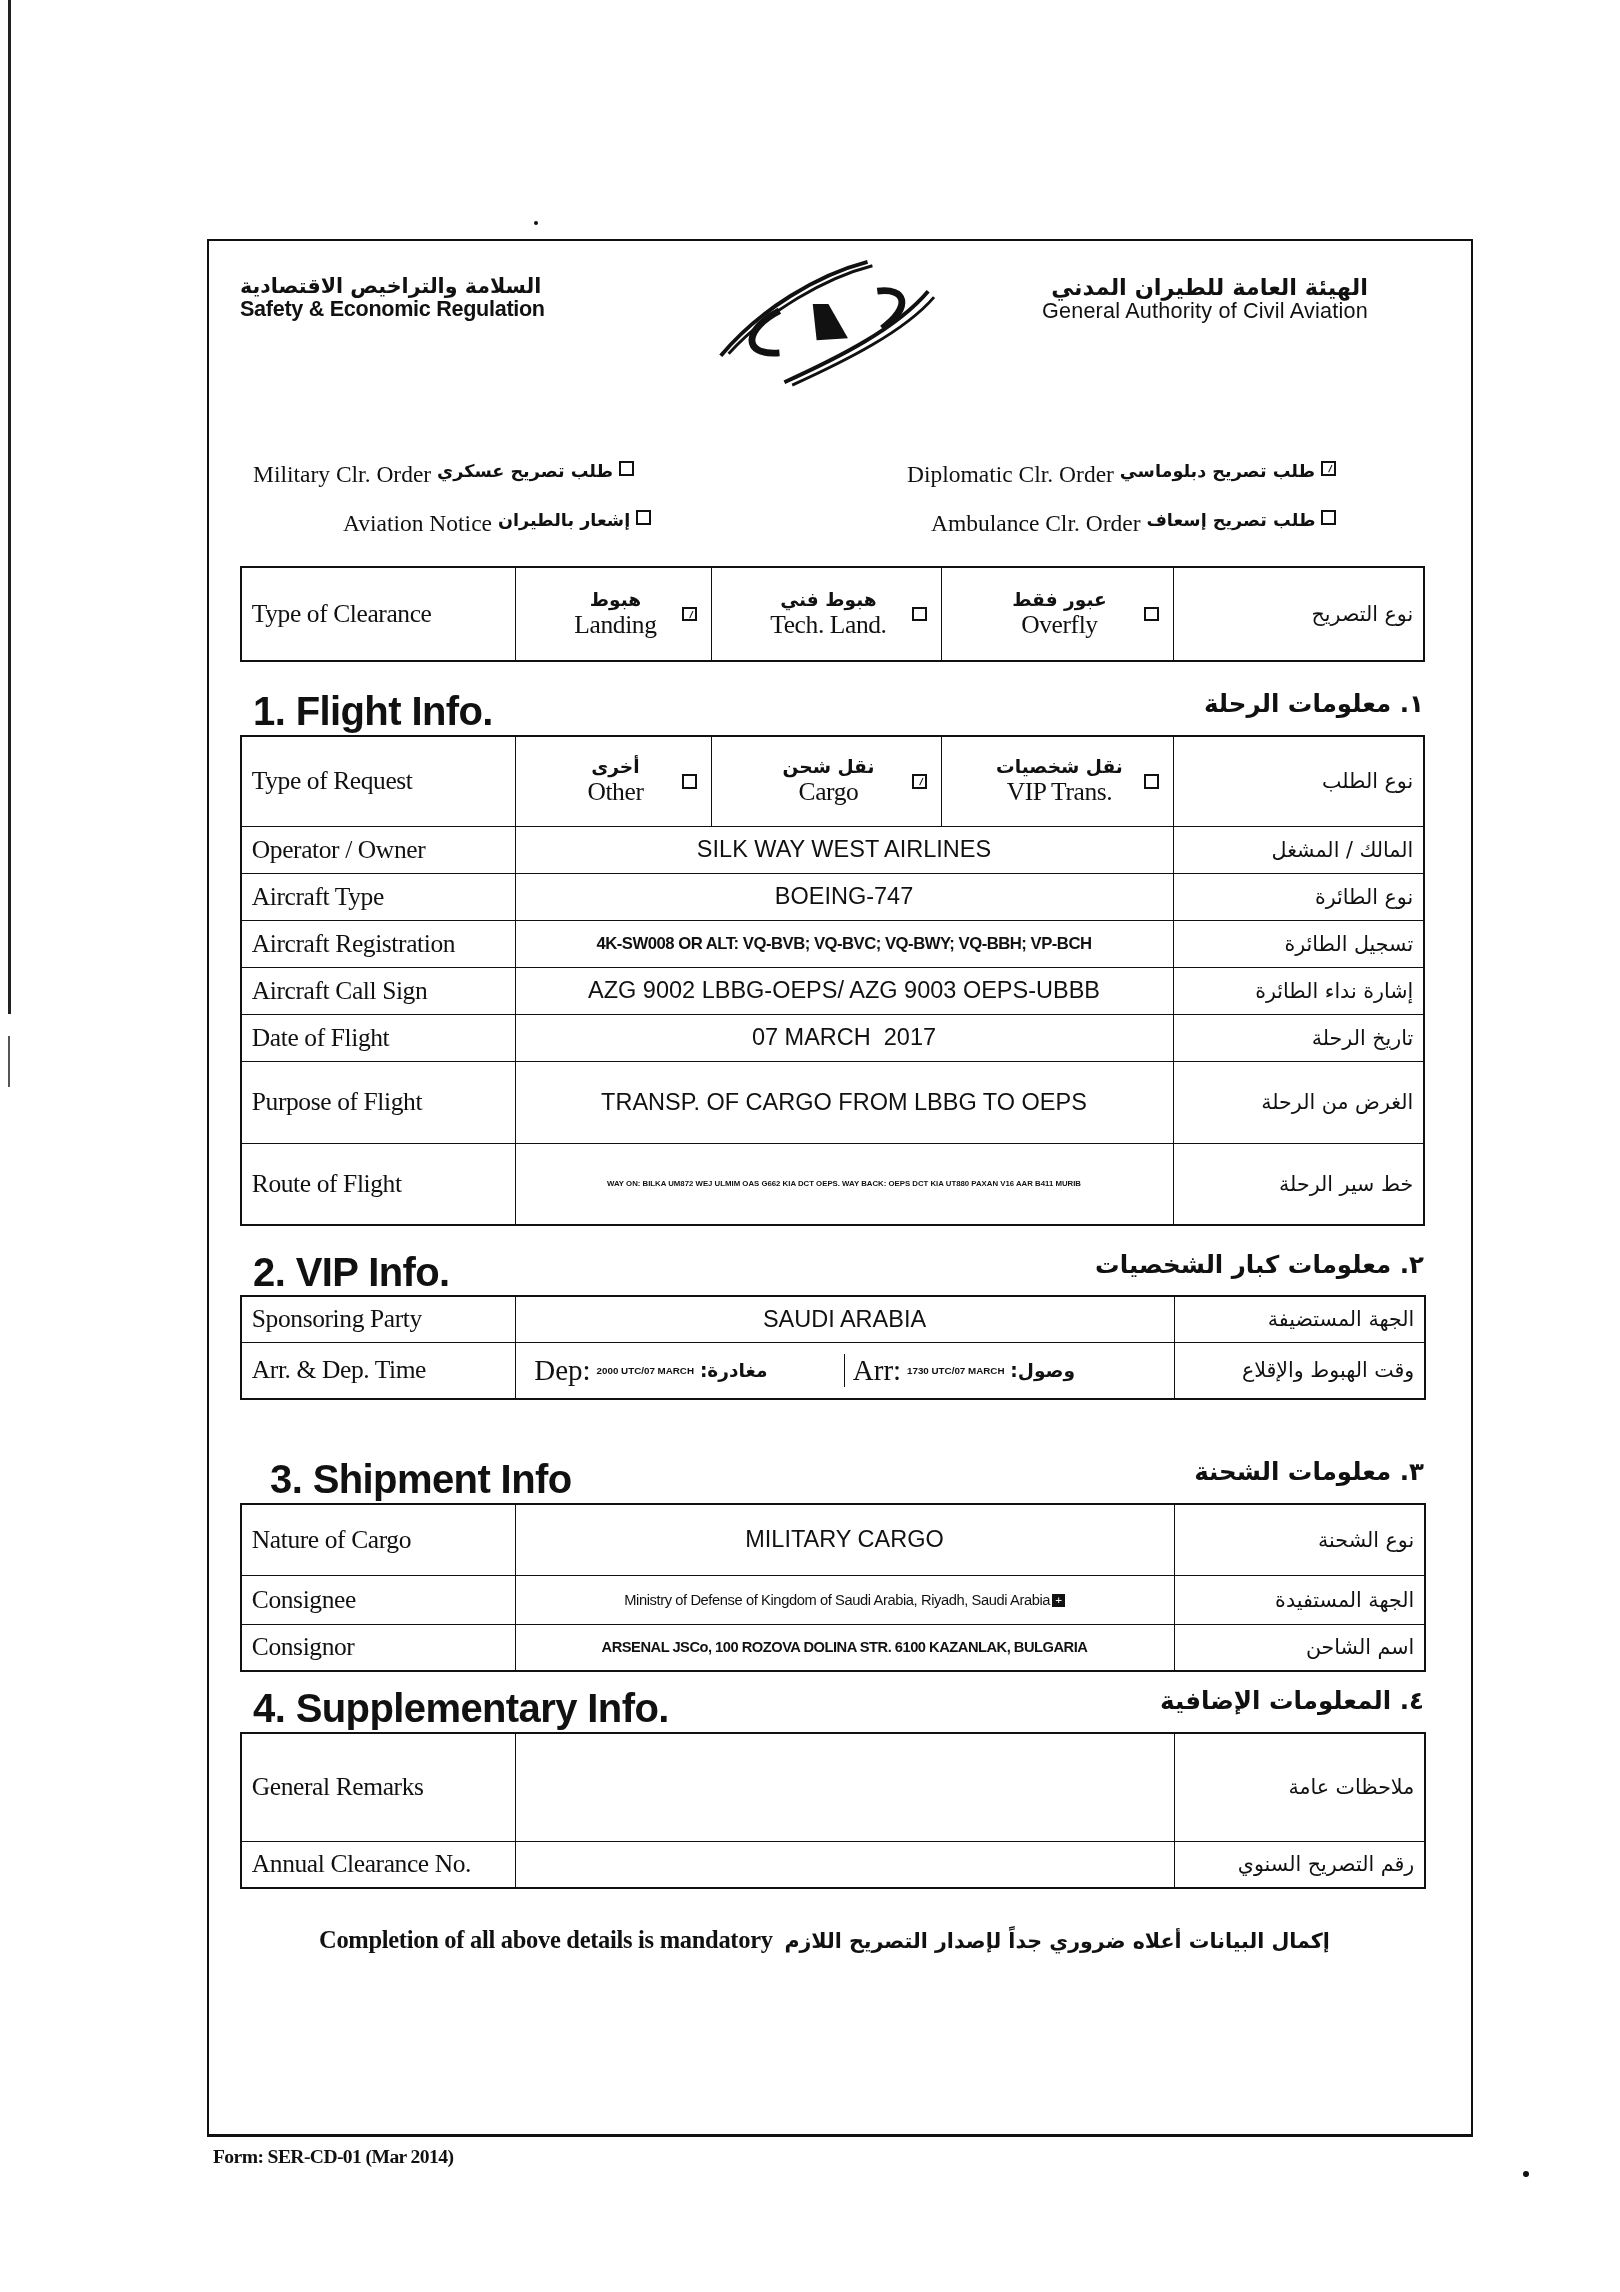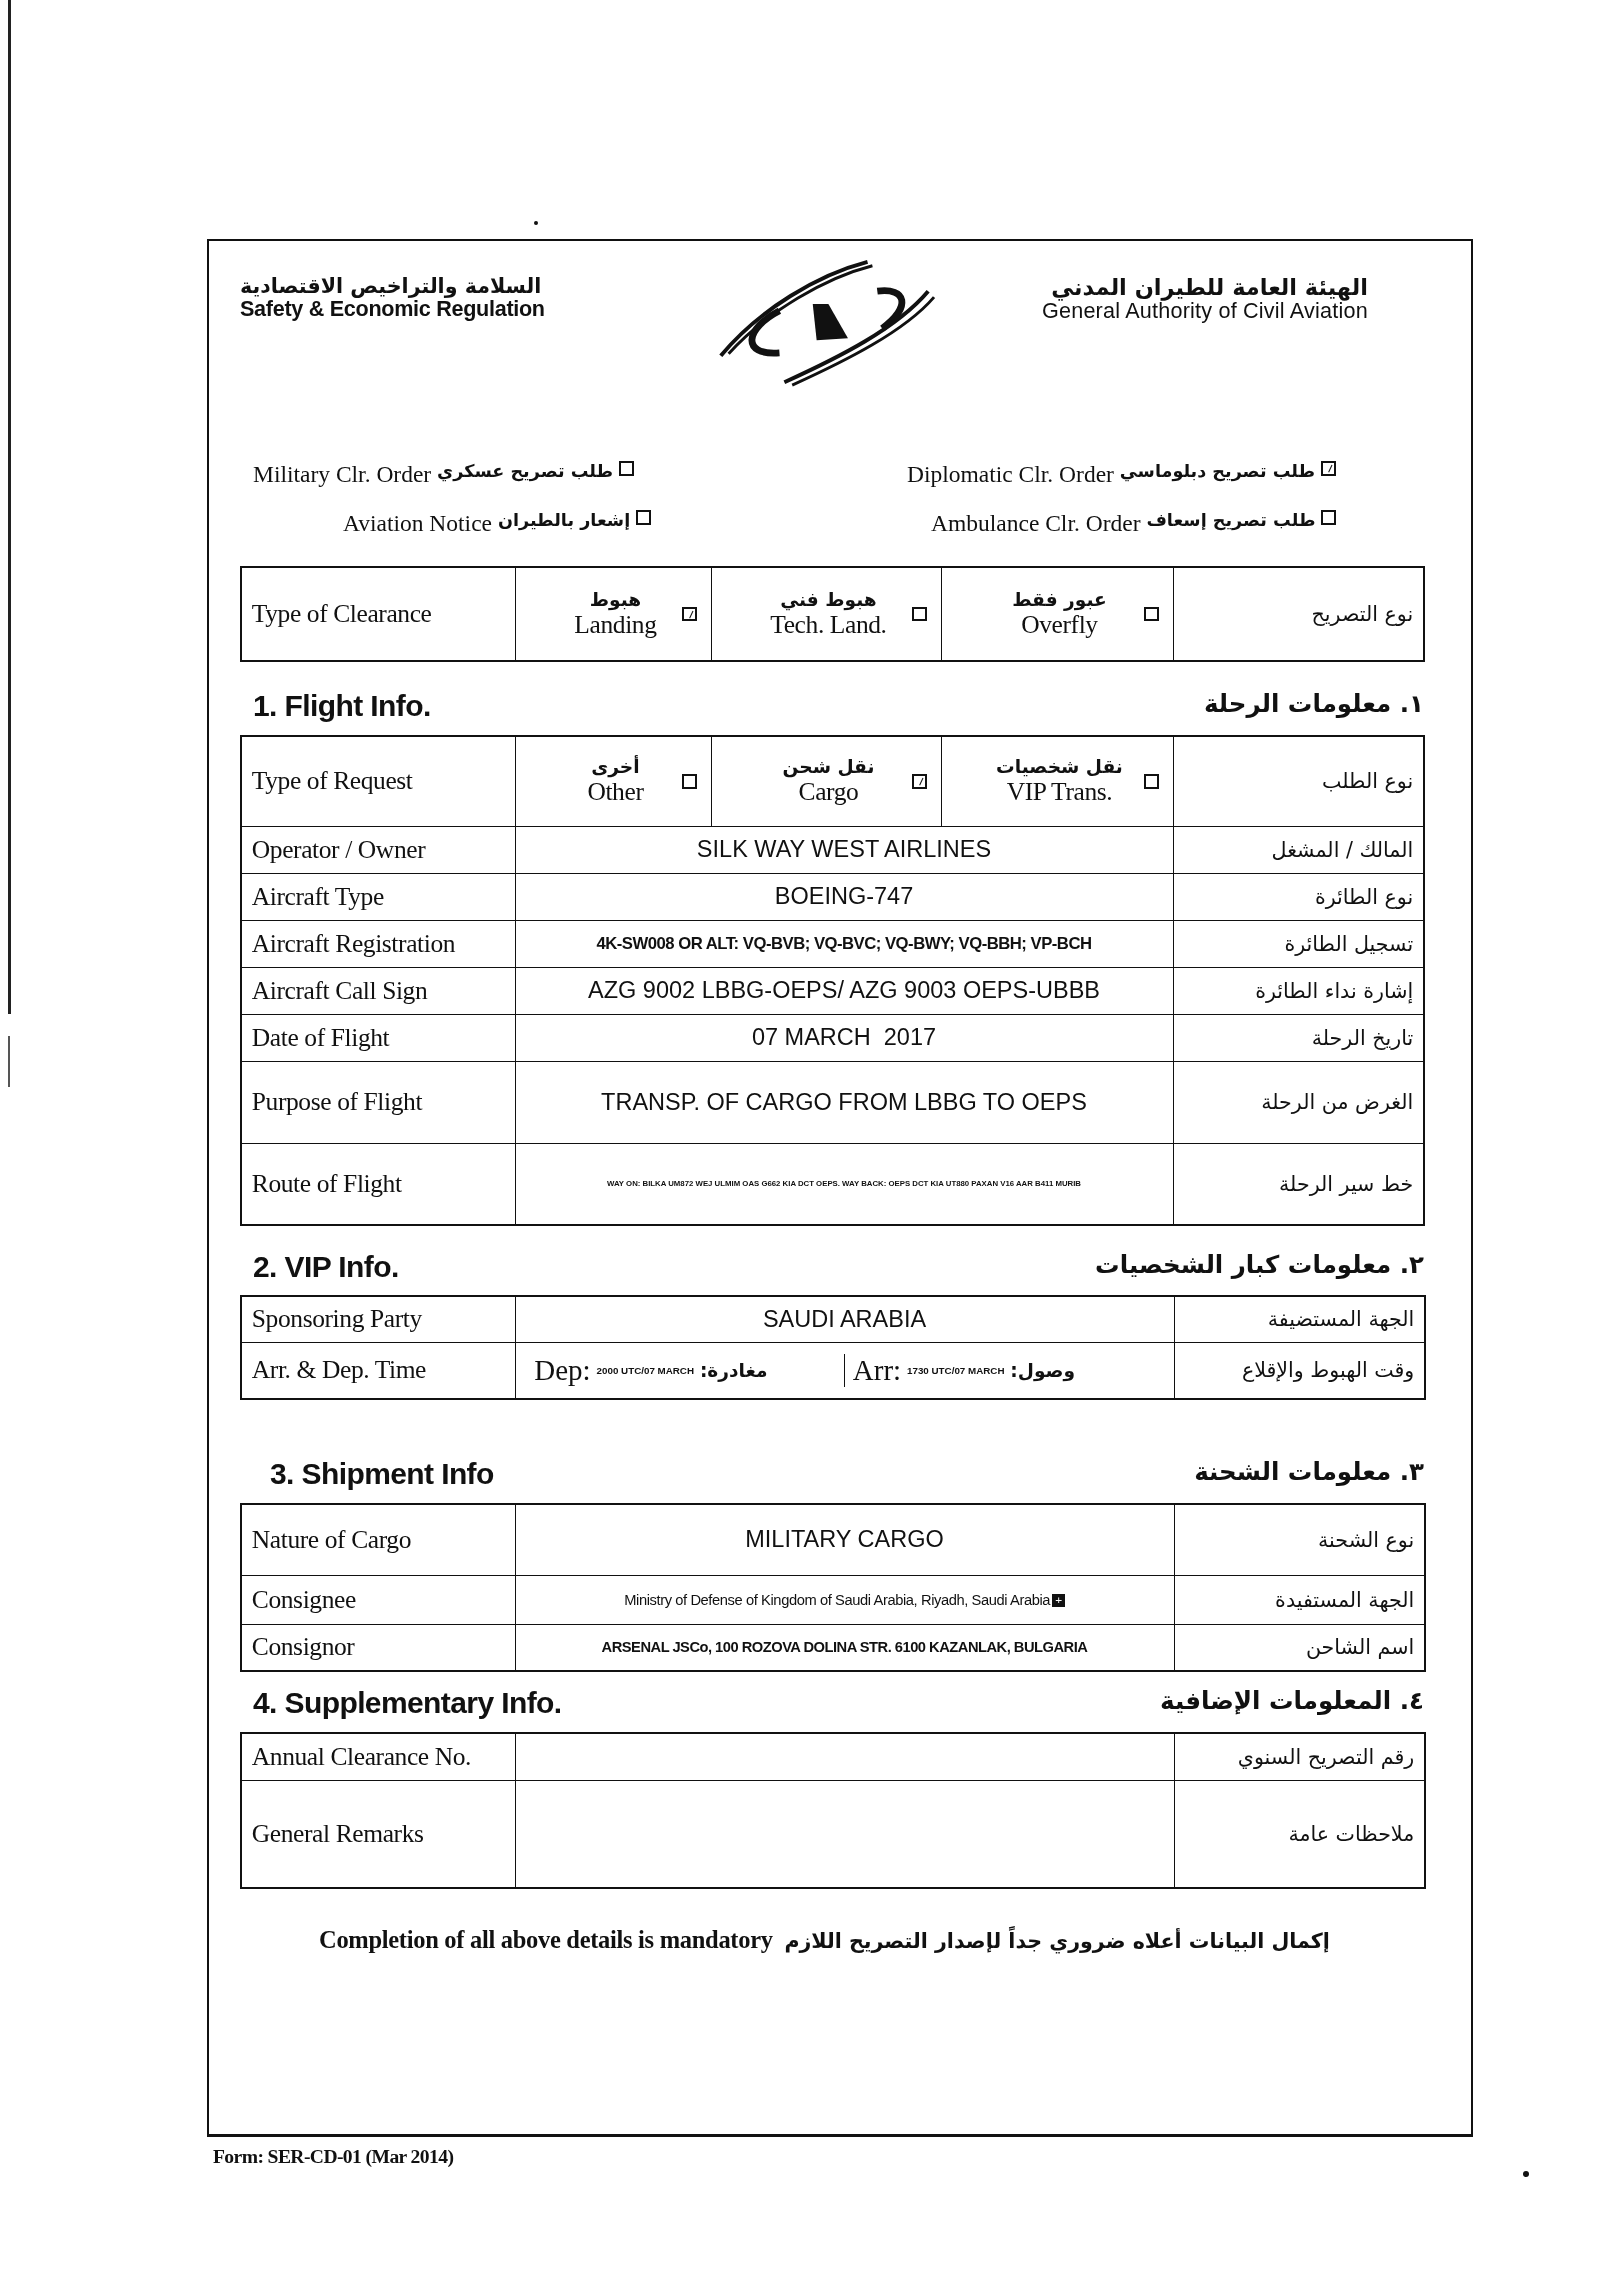--- a/index.html
+++ b/index.html
@@ -28,21 +28,21 @@
   td.lbl { font-family:"Liberation Serif", serif; letter-spacing:-0.4px; }
   td.arl { font-family:"DejaVu Sans", sans-serif; font-size:20.6px !important; text-align:right; direction:rtl; }
   td.val { font-family:"Liberation Sans", sans-serif; text-align:center; font-size:23.5px !important; }
   td.val.small { font-size:16.7px !important; font-weight:bold; letter-spacing:-0.5px; }
   td.val.tiny { font-size:7.8px !important; font-weight:bold; letter-spacing:0; }
   .choice { display:flex; align-items:center; justify-content:space-between; padding:0 3.9px 0 23.5px; }
   .choice .txt { text-align:center; flex:1; }
   .choice .txt .ar { font-family:"DejaVu Sans", sans-serif; font-weight:bold; font-size:18.6px; display:block; direction:rtl; }
   .choice .txt .en { font-size:25.5px; display:block; letter-spacing:-0.4px; }
 
-  .sec-title { position:absolute; font-family:"Liberation Sans", sans-serif; font-weight:bold; font-size:30px; letter-spacing:-0.6px; }
+  .sec-title { position:absolute; font-family:"Liberation Sans", sans-serif; font-weight:bold; font-size:40px; letter-spacing:-0.6px; }
   .sec-title-ar { position:absolute; font-family:"DejaVu Sans", sans-serif; font-weight:bold; font-size:24.5px; direction:rtl; text-align:right; }
 
   .dep-arr { display:flex; height:100%; }
   .dep-arr > div { flex:1; display:flex; align-items:center; gap:5.9px; padding:0 7.8px; white-space:nowrap; }
   .dep-arr > div:first-child { border-right:1.5px solid #111; }
   .dep-arr .k { font-family:"Liberation Serif", serif; font-size:29px; }
   .dep-arr .v { font-family:"Liberation Sans", sans-serif; font-size:9.8px; font-weight:bold; }
   .dep-arr .a { font-family:"DejaVu Sans", sans-serif; font-weight:bold; font-size:18.6px; direction:rtl; }
 
   .plus { display:inline-block; width:12.7px; height:12.7px; background:#111; color:#fff; font-size:11.8px; line-height:12.7px; text-align:center; vertical-align:middle; margin-left:2px; }
@@ -291,30 +291,30 @@
 <div class="sec-title" style="left:253px;top:1686px;">4. Supplementary Info.</div>
 <div class="sec-title-ar" style="right:196px;top:1686px;">٤. المعلومات الإضافية</div>
 
 <table class="grid" style="left:240px;top:1732px;width:1184px;">
   <colgroup>
       <col style="width:274px">
       <col style="width:659px">
       <col style="width:251px">
     </colgroup>
   <tbody>
-      <tr style="height:47px;">
+      <tr style="height:108px;">
+    <td class="lbl">General Remarks</td>
+    <td class="val"></td>
+    <td class="arl">ملاحظات عامة</td>
+  </tr>
+  <tr style="height:47px;">
     <td class="lbl">Annual Clearance No.</td>
     <td class="val"></td>
     <td class="arl">رقم التصريح السنوي</td>
   </tr>
-  <tr style="height:108px;">
-    <td class="lbl">General Remarks</td>
-    <td class="val"></td>
-    <td class="arl">ملاحظات عامة</td>
-  </tr>
 </tbody>
   </table>
 
 <div class="mandatory">
   <span>Completion of all above details is mandatory</span>
   <span class="ar">إكمال البيانات أعلاه ضروري جداً لإصدار التصريح اللازم</span>
 </div>
 
 <div class="form-id">Form: SER-CD-01 (Mar 2014)</div>
 

